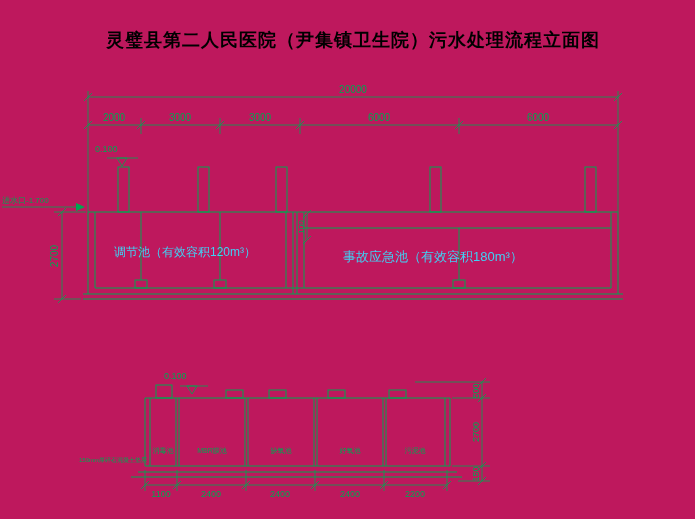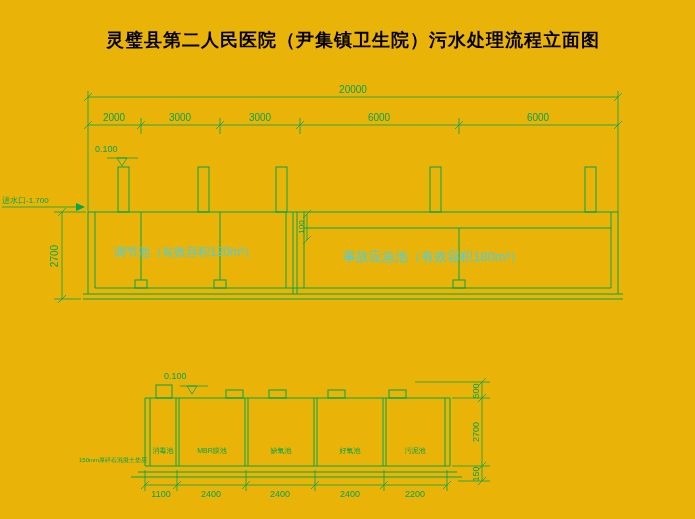--- a/index.html
+++ b/index.html
@@ -1,17 +1,17 @@
 <!DOCTYPE html>
 <html><head>
 <meta charset="utf-8">
 <style>
   html,body { margin:0; padding:0; background:#ffffff; }
   .canvas {
-    position:relative; width:695px; height:519px; background:#eab308;
+    position:relative; width:695px; height:519px; background:#be185d;
     overflow:hidden; font-family:"Liberation Sans", sans-serif;
   }
   .title {
     position:absolute; top:28px; left:48px; width:610px; text-align:center;
     font-family:"Liberation Serif", serif; font-weight:bold; font-size:18px;
     color:#000000; letter-spacing:1px; white-space:nowrap;
   }
   svg.sheet { position:absolute; left:0; top:0; }
   .ln   { stroke:#00a651; stroke-width:1; fill:none; }
   .ln05 { stroke:#00a651; stroke-width:0.8; fill:none; }

